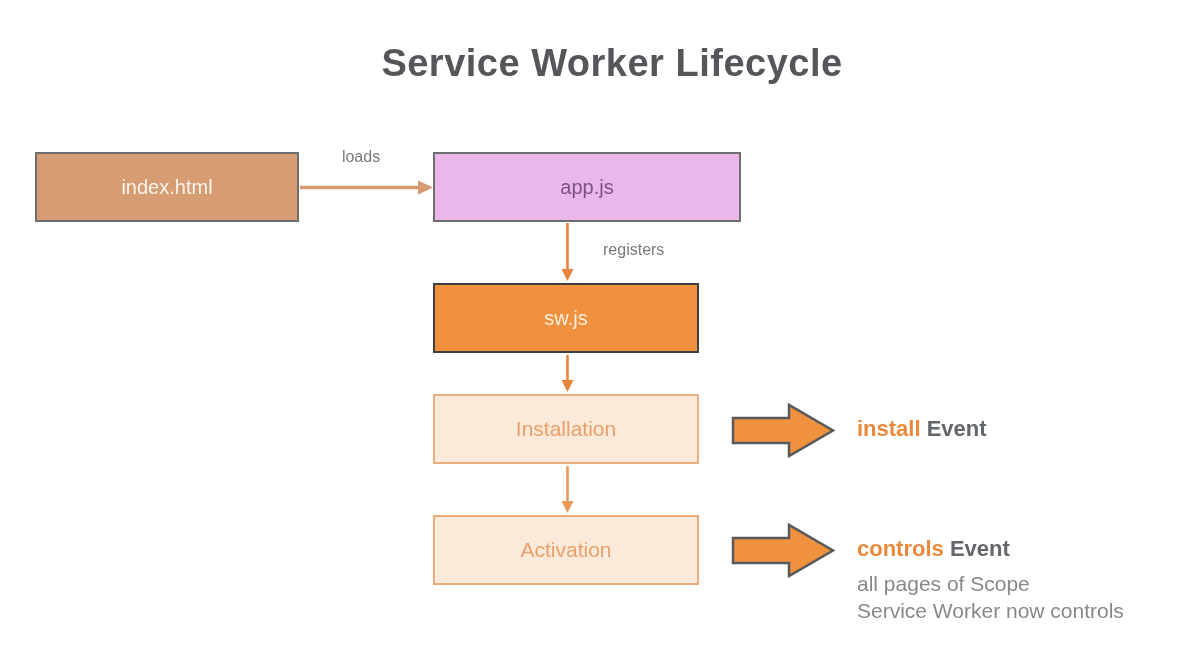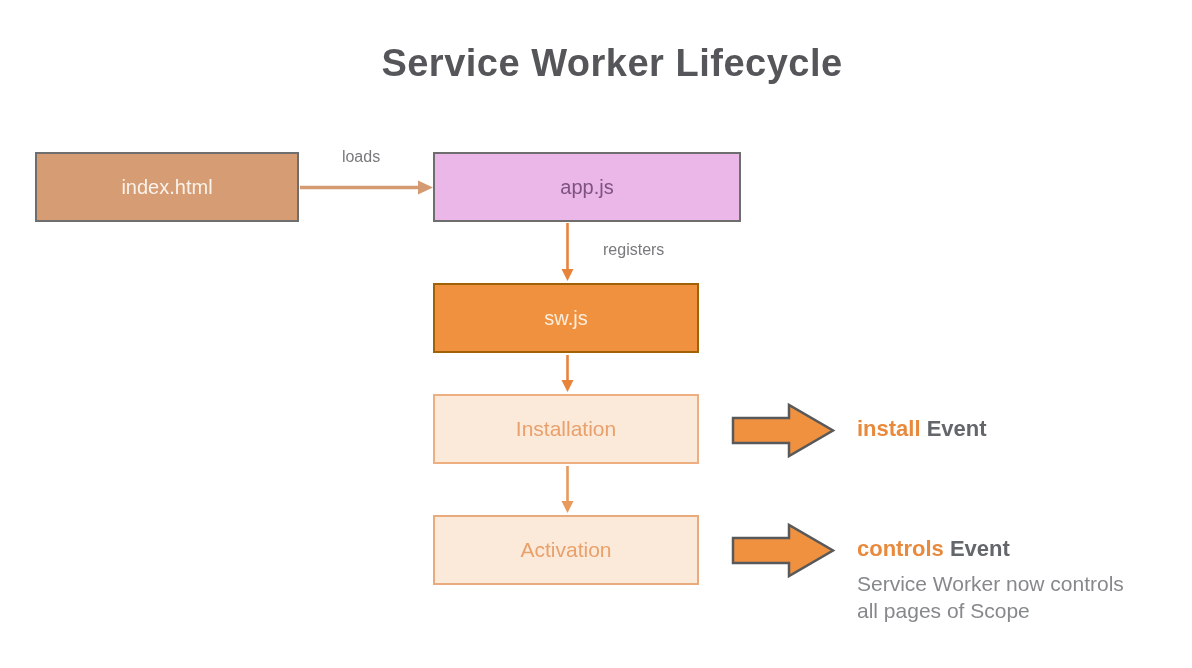--- a/index.html
+++ b/index.html
@@ -43,21 +43,21 @@
   }
   .box-app {
     left: 433px; top: 152px; width: 308px; height: 70px;
     background: #ebb7e8;
     border: 2px solid #6e6e6e;
     color: #7d537f;
   }
   .box-sw {
     left: 433px; top: 283px; width: 266px; height: 70px;
     background: #f0913f;
-    border: 2px solid #a16207;
+    border: 2px solid #404040;
     color: #fceede;
   }
   .box-install {
     left: 433px; top: 394px; width: 266px; height: 70px;
     background: #fbead9;
     border: 2px solid #edae80;
     color: #e9a06b;
     font-size: 21px;
   }
   .box-activate {
@@ -163,17 +163,17 @@
   </div>
 
   <svg class="arrow" style="left:731px; top:522px;" width="106" height="57" viewBox="0 0 106 57">
     <polygon points="2,16 58,16 58,3 102,28.5 58,54 58,41 2,41" fill="#f0913f" stroke="#58595b" stroke-width="2.5" stroke-linejoin="miter"></polygon>
   </svg>
   <div class="event-row row-activate">
     <span class="keyword">controls</span><span class="suffix"> Event</span>
   </div>
 
   <div class="note">
+    <div>all pages of Scope</div>
     <div>Service Worker now controls</div>
-    <div>all pages of Scope</div>
   </div>
 
 </div>
 
 </body></html>

